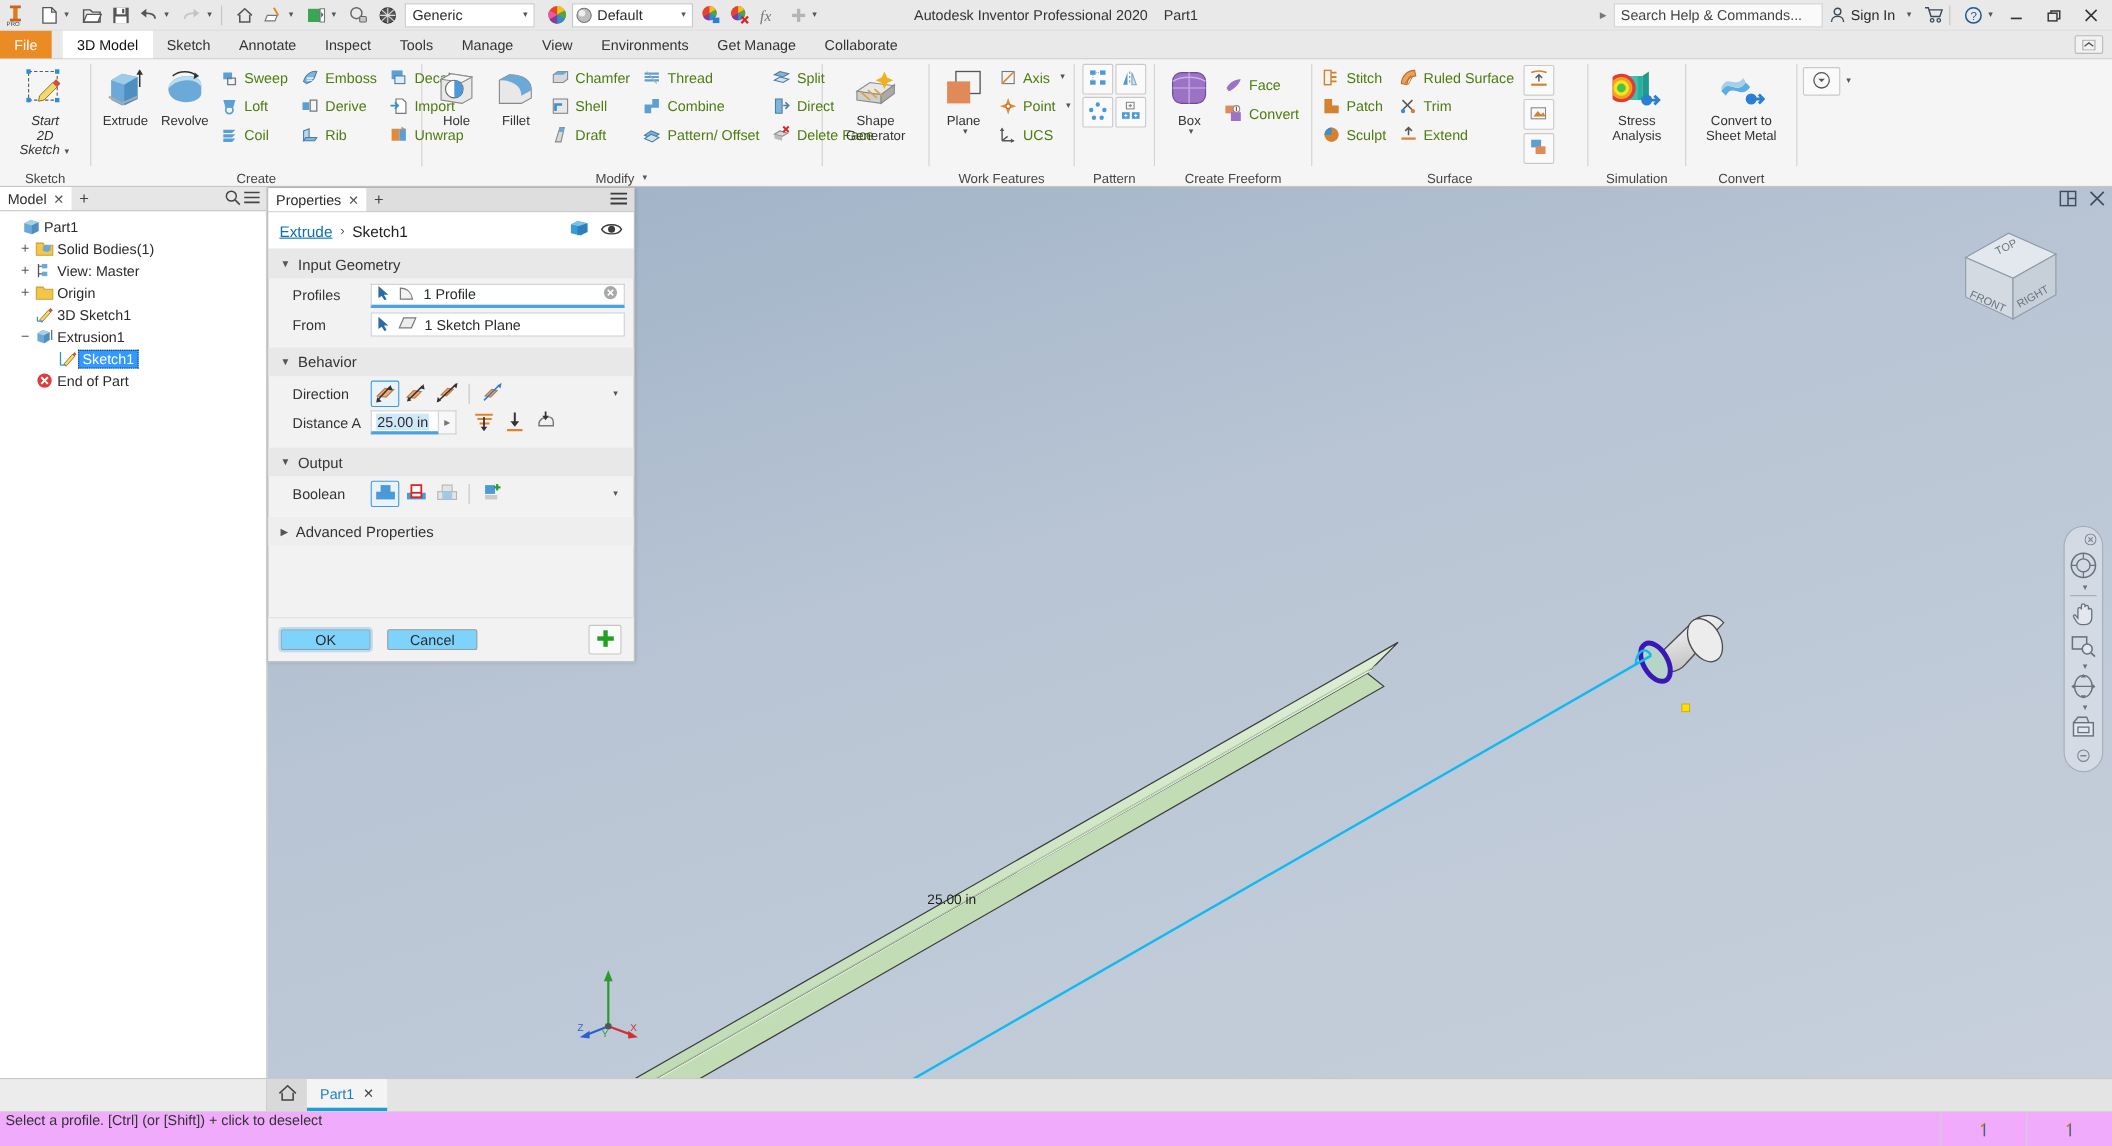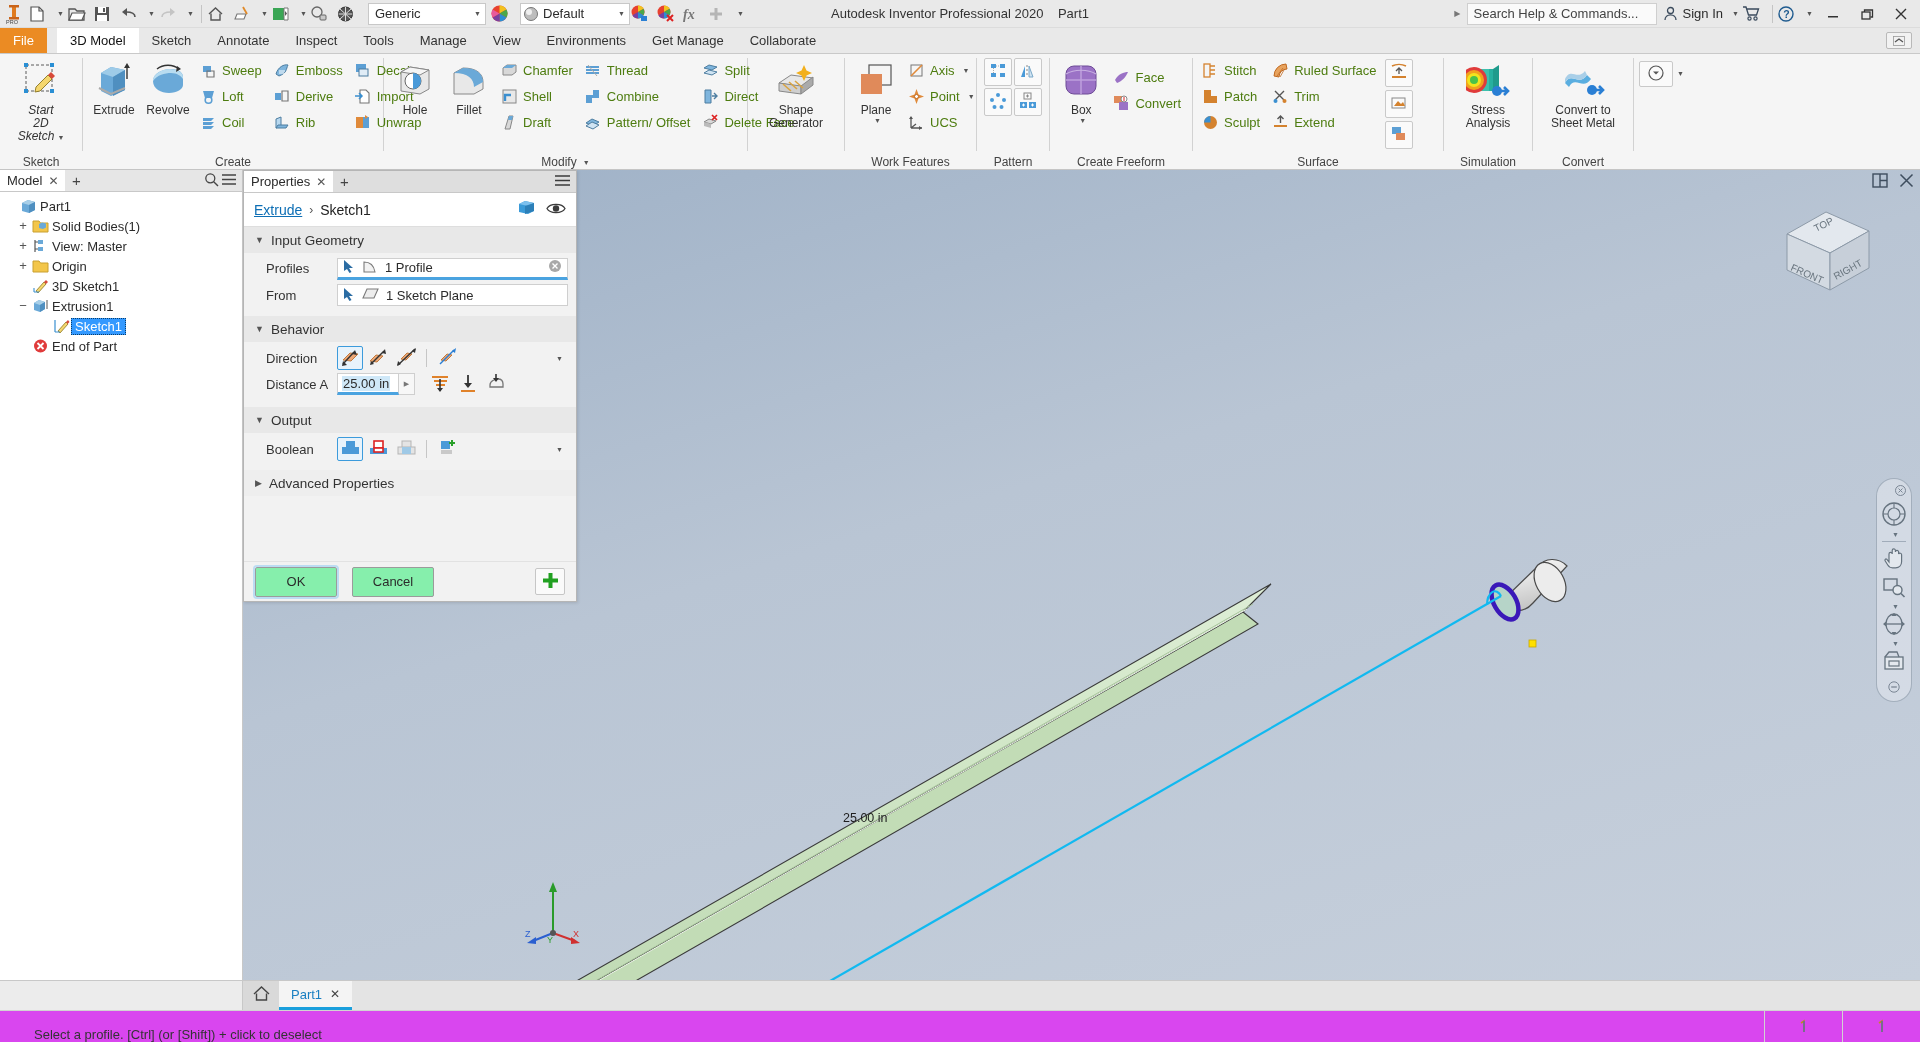--- a/index.html
+++ b/index.html
@@ -19,23 +19,22 @@
     position: absolute; top: 0; left: 0; width: 1920px; height: 28px;
     background: #e9e9e9;
     display: flex; align-items: center;
     border-bottom: 1px solid #dcdcdc;
   }
   .tb-logo {
     width: 28px; height: 28px; display: flex; align-items: center; justify-content: center;
   }
   .qat { display: flex; align-items: center; height: 28px; }
   .qat-btn {
-    width: 26px; height: 26px; display: flex; align-items: center; justify-content: flex-start;
+    width: 26px; height: 26px; display: flex; align-items: center; justify-content: flex-end;
     cursor: pointer;
-    font-weight: bold;
   }
   .qat-arrow {
     width: 13px; height: 26px; display: flex; align-items: center; justify-content: center;
     cursor: pointer; font-size: 7px; color: #555;
   }
   .qat-sep { width: 1px; height: 18px; background: #c4c4c4; margin: 0 4px; }
   .combo {
     height: 22px; background: #fff; border: 1px solid #c8c8c8;
     display: flex; align-items: center; padding: 0 4px 0 6px;
     font-size: 13px; cursor: pointer;
@@ -173,21 +172,21 @@
   }
   .numfield .v { background: #cfe8f8; font-size: 13px; padding: 0 1px; }
   .numarrow { width: 16px; height: 22px; display: flex; align-items: center; justify-content: center;
     border: 1px solid #cfcfcf; border-left: none; background: #f7f7f7; font-size: 7px; color: #777; cursor: pointer; }
   .props-footer {
     position: absolute; bottom: 0; left: 0; right: 0; height: 40px; background: #f2f2f2;
     display: flex; align-items: center; padding: 0 11px; gap: 15px;
     border-top: 1px solid #e2e2e2;
   }
   .pbtn {
-    height: 30px; min-width: 82px; background: #86efac; border: 1px solid #9b9b9b;
+    height: 19px; min-width: 82px; background: #7dd3fc; border: 1px solid #9b9b9b;
     display: flex; align-items: center; justify-content: center; font-size: 13px; cursor: pointer;
     border-radius: 2px;
   }
   .pbtn.default { outline: 2px solid #bcdcf3; }
   .plusbtn {
     margin-left: auto; width: 30px; height: 27px; border: 1px solid #c6c6c6; background: #fafafa;
     display: flex; align-items: center; justify-content: center; cursor: pointer; border-radius: 2px;
   }
 
   
@@ -226,22 +225,22 @@
     background: #d9d9d9; cursor: pointer;
   }
   .doctab {
     display: flex; align-items: center; gap: 8px; padding: 0 12px; font-size: 13px;
     background: #f4f4f4; color: #1a7fc1; cursor: pointer;
     border-bottom: 3px solid #1a9fdc;
   }
   .doctab .x { color: #444; font-size: 12px; }
   .statusbar {
     position: absolute; left: 0; right: 0; bottom: 0; height: 32px;
-    background: #d946ef; border-top: 1px solid #d2d2d2;
-    display: flex; align-items: flex-end; padding-left: 29px;
+    background: #f0abfc; border-top: 1px solid #d2d2d2;
+    display: flex; align-items: flex-start;
   }
   .status-msg { padding-left: 5px; font-size: 13px; color: #333; }
   .status-cells { margin-left: auto; display: flex; height: 32px; }
   .status-cell {
     width: 78px; border-left: 1px solid #d2d2d2; display: flex; align-items: center;
     justify-content: center; font-size: 13px;
   }
 </style>
 </head>
 <body>

